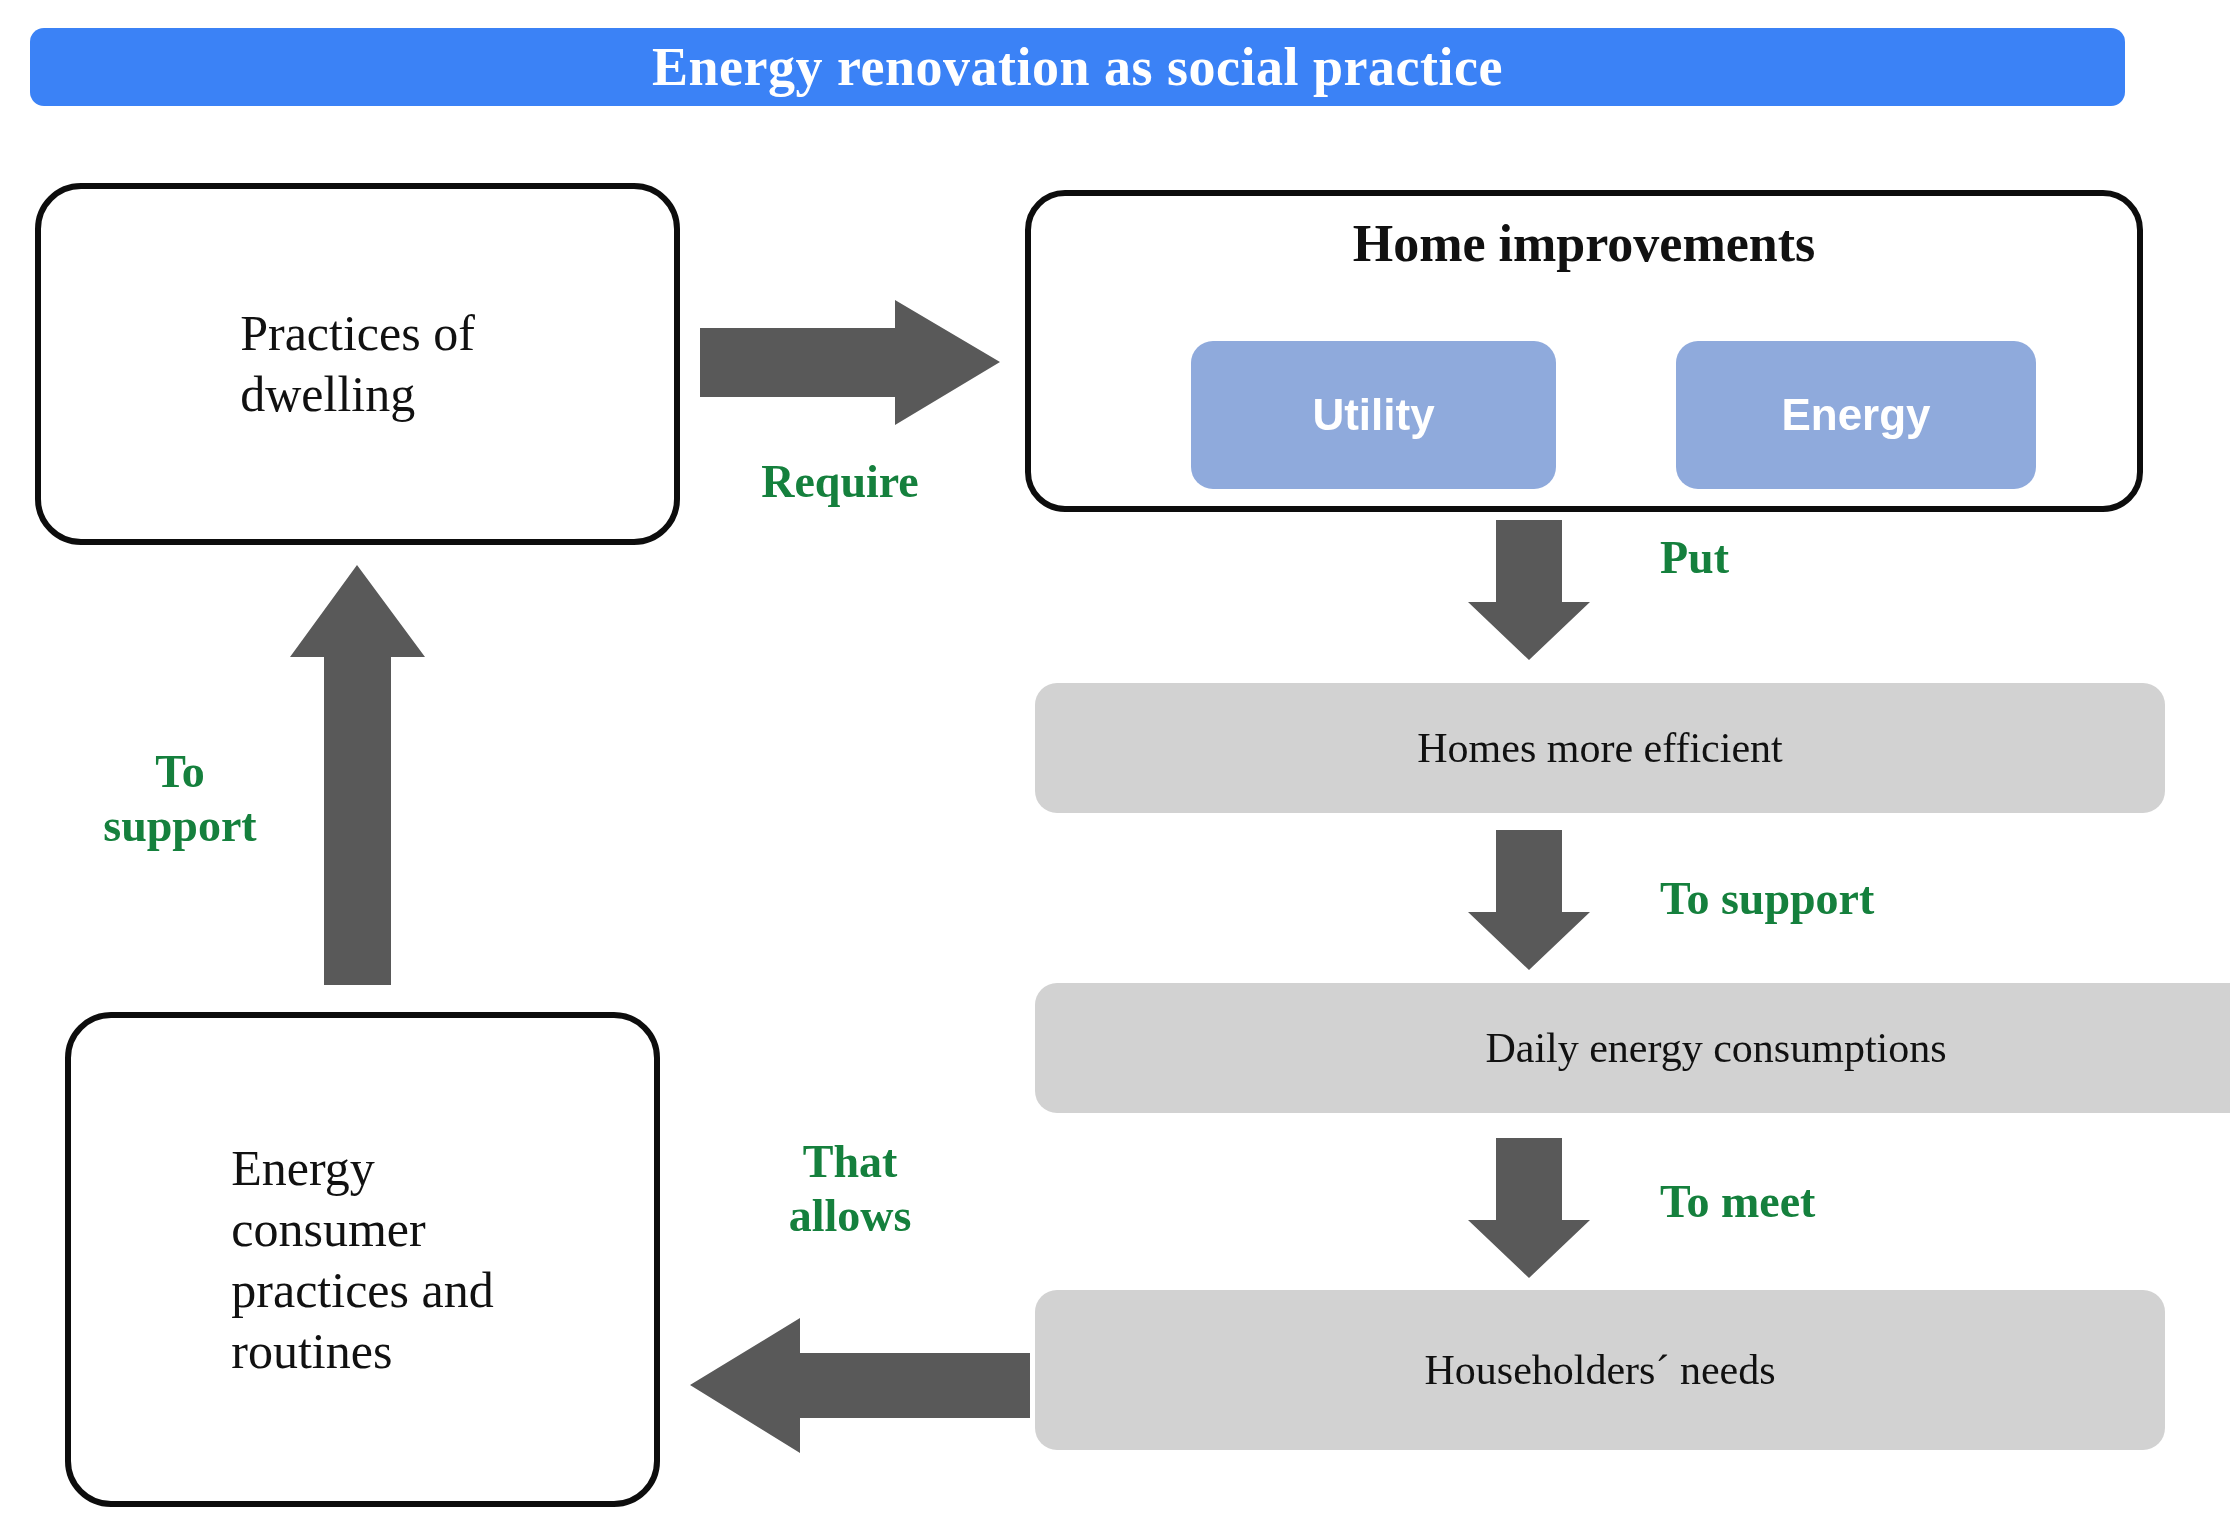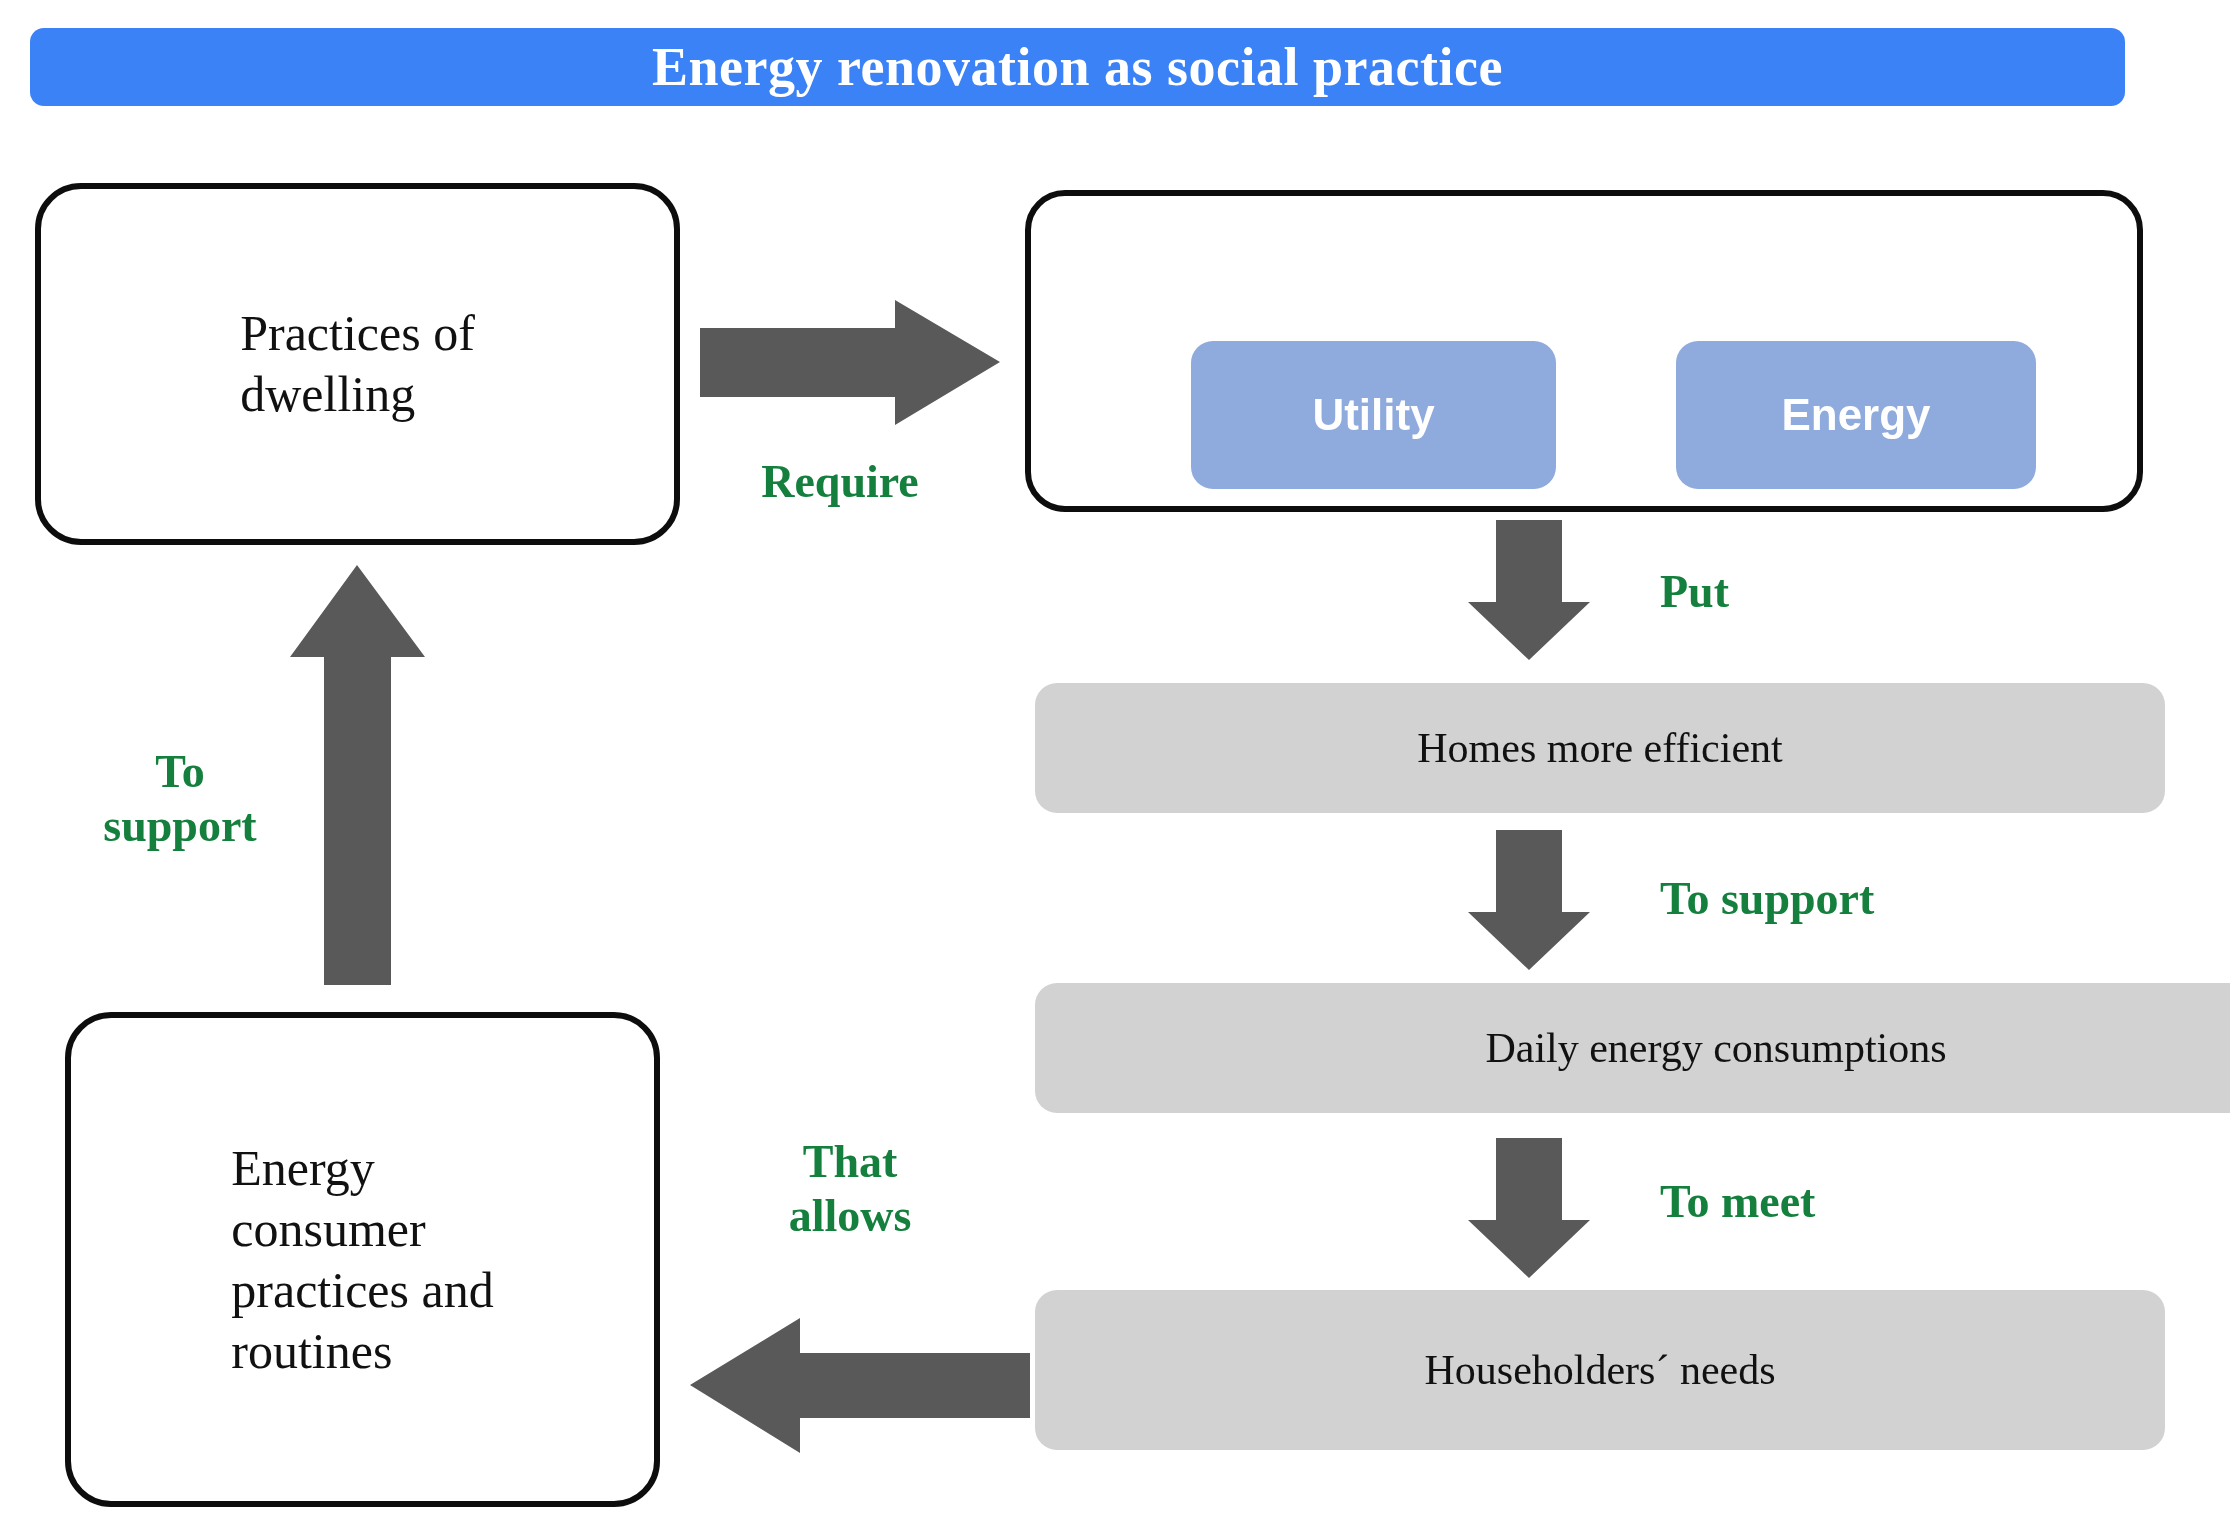--- a/index.html
+++ b/index.html
@@ -158,21 +158,21 @@
   
   .conn-label {
     position: absolute;
     font-size: 46px;
     font-weight: bold;
     color: #15803d;
     text-align: center;
     line-height: 1.18;
   }
   #label-require { left: 690px; top: 455px; width: 300px; }
-  #label-put { left: 1660px; top: 565px; width: 240px; text-align: left; }
+  #label-put { left: 1660px; top: 531px; width: 240px; text-align: left; }
   #label-manage { left: 1660px; top: 872px; width: 400px; text-align: left; }
   #label-meet { left: 1660px; top: 1175px; width: 340px; text-align: left; }
   #label-that-allows { left: 700px; top: 1135px; width: 300px; }
   #label-to-support { left: 40px; top: 745px; width: 280px; }
 </style>
 </head>
 <body>
 
 <div id="canvas">
 
@@ -181,20 +181,21 @@
   </div>
 
   <div class="outline-box" id="box-practices">
     <div class="label">
       <span>Practices of</span><br>
       <span>dwelling</span>
     </div>
   </div>
 
   <div id="box-home">
+    <div class="home-title">Home improvements</div>
     <div class="blue-chip" id="chip-utility">
       <span>Utility</span>
     </div>
     <div class="blue-chip" id="chip-energy">
       <span>Energy</span>
     </div>
   </div>
 
   <div class="gray-box" id="box-efficient">
     <span>Homes more efficient</span>

